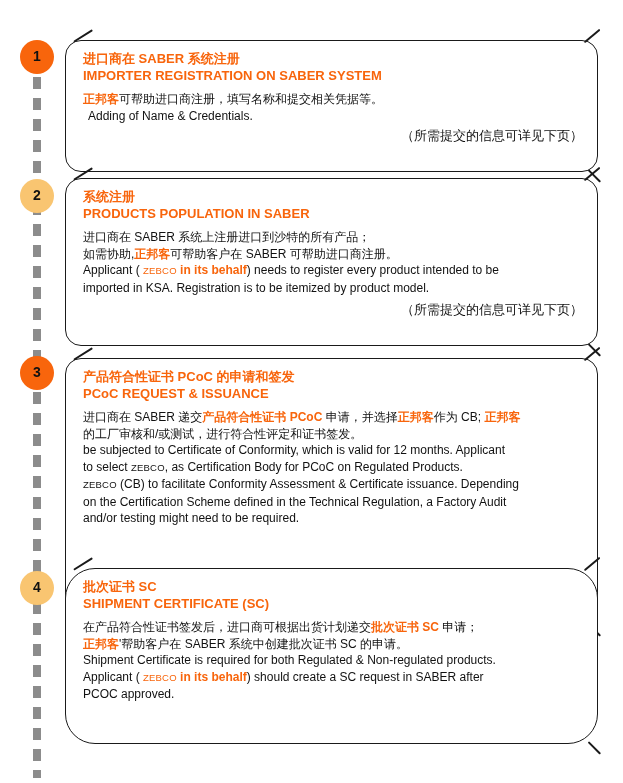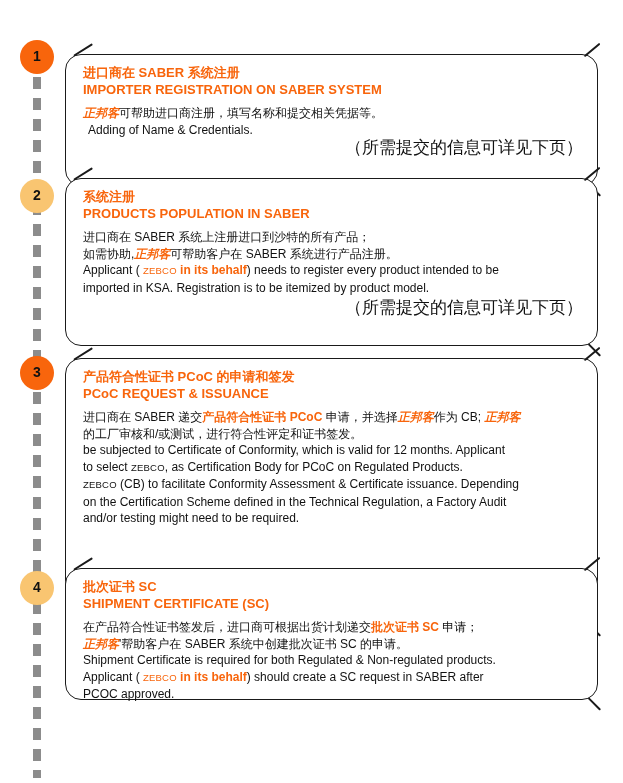--- a/index.html
+++ b/index.html
@@ -23,43 +23,43 @@
     display:flex;align-items:center;justify-content:center;
     font-weight:bold;font-size:14px;color:#111;
   }
   .num{transform:translateY(-1px);}
 
   .box{
     position:absolute;left:65px;width:533px;box-sizing:border-box;
     border:1.6px solid var(--border);border-radius:16px;background:#fff;
     padding:9px 14px 8px 17px;
   }
-  .s1 .box{top:54px;height:132px;}
+  .s1 .box{top:40px;height:132px;}
   .s2 .box{top:178px;height:168px;}
   .s3 .box{top:358px;height:268px;}
-  .s4 .box{top:568px;height:132px;}
+  .s4 .box{top:568px;height:176px;border-radius:30px;}
   .s1 .circle{top:40px;}
   .s2 .circle{top:179px;}
   .s3 .circle{top:356px;}
   .s4 .circle{top:571px;}
 
   .flick{position:absolute;height:1.6px;background:var(--border);border-radius:1px;}
   .f-tl{top:-6px;left:6px;width:22px;transform:rotate(-32deg);}
   .f-tr{top:-6px;right:-5px;width:20px;transform:rotate(-40deg);}
   .f-br{bottom:-6px;right:-6px;width:17px;transform:rotate(45deg);}
 
   .t-cn,.t-en{margin:0;font-size:13px;line-height:17px;font-weight:bold;color:var(--accent);}
   .body{margin-top:7px;font-size:12px;line-height:16.5px;color:var(--text);}
   .line{white-space:nowrap;}
   .seg-o{color:var(--accent);font-weight:bold;}
-  .seg-ob{color:var(--accent);font-weight:bold;font-style:italic;}
+  .seg-ob{color:var(--accent);font-weight:bold;}
   .seg-z{font-size:9.5px;letter-spacing:.2px;}
   .seg-zo{font-size:9.5px;letter-spacing:.2px;color:var(--accent);}
   .seg-ind{padding-left:5px;}
-  .note{position:absolute;right:14px;bottom:26px;font-size:17px;color:var(--text);font-family:Liberation Mono, monospace;}
+  .note{position:absolute;right:14px;bottom:26px;font-size:13px;color:var(--text);font-family:Liberation Mono, monospace;}
 </style>
 </head>
 <body>
 
 <div class="page">
   <div class="timeline"></div>
   <div id="steps">
   <section class="step s1">
     <div class="circle" style="background: rgb(248, 101, 12);">
       <span class="num">1</span>
@@ -83,21 +83,21 @@
       <span class="num">2</span>
     </div>
     <div class="box">
       <i class="flick f-tl"></i>
       <i class="flick f-tr"></i>
       <i class="flick f-br"></i>
       <h3 class="t-cn">系统注册</h3>
       <h3 class="t-en">PRODUCTS POPULATION IN SABER</h3>
       <div class="body">
             <div class="line"><span>进口商在 SABER 系统上注册进口到沙特的所有产品；</span></div>
-            <div class="line"><span>如需协助,</span><span class="seg-ob">正邦客</span><span>可帮助客户在 SABER 系统进行产品注册。</span></div>
+            <div class="line"><span>如需协助,</span><span class="seg-ob">正邦客</span><span>可帮助客户在 SABER 可帮助进口商注册。</span></div>
             <div class="line"><span>Applicant ( </span><span class="seg-zo">ZEBCO</span><span class="seg-o"> in its behalf</span><span>) needs to register every product intended to be</span></div>
             <div class="line"><span>imported in KSA. Registration is to be itemized by product model.</span></div>
           </div>
       <div class="note">（所需提交的信息可详见下页）</div>
     </div>
   </section>
 
   <section class="step s3">
     <div class="circle" style="background: rgb(248, 101, 12);">
       <span class="num">3</span>

